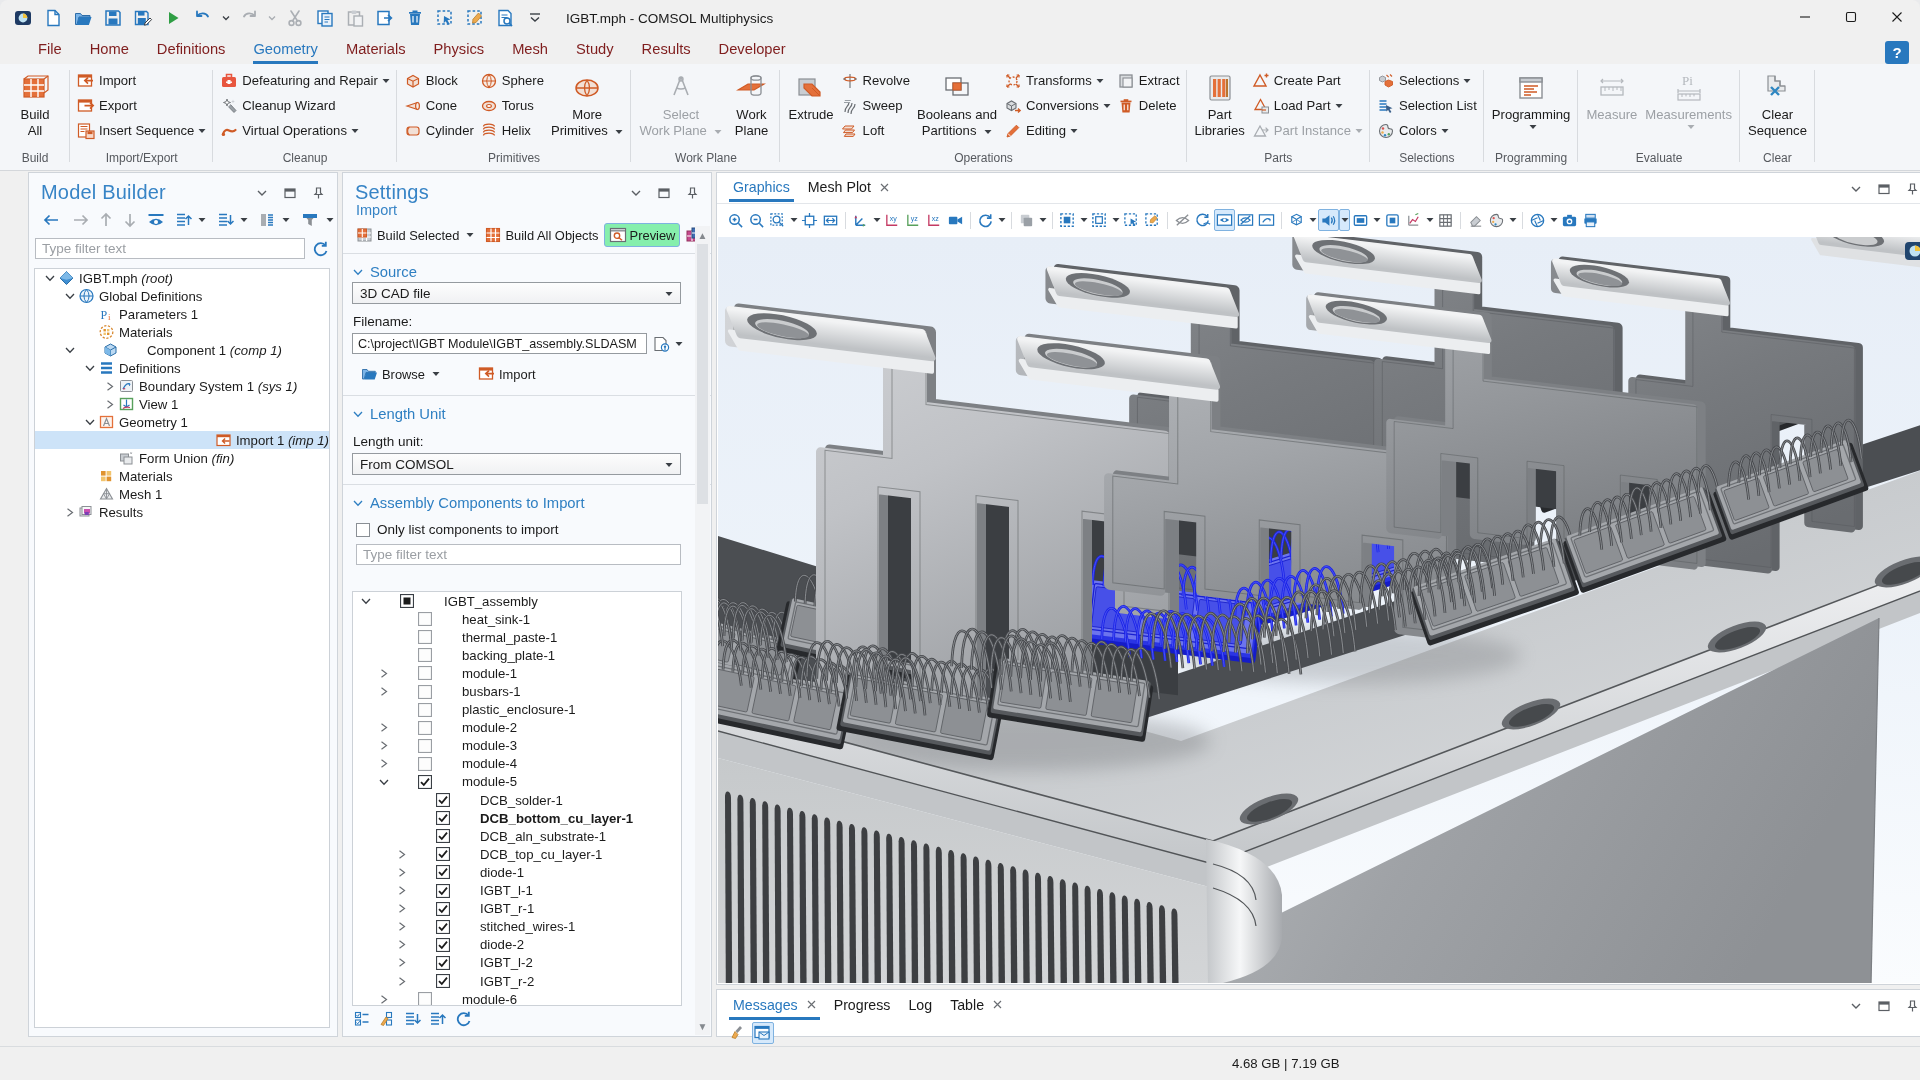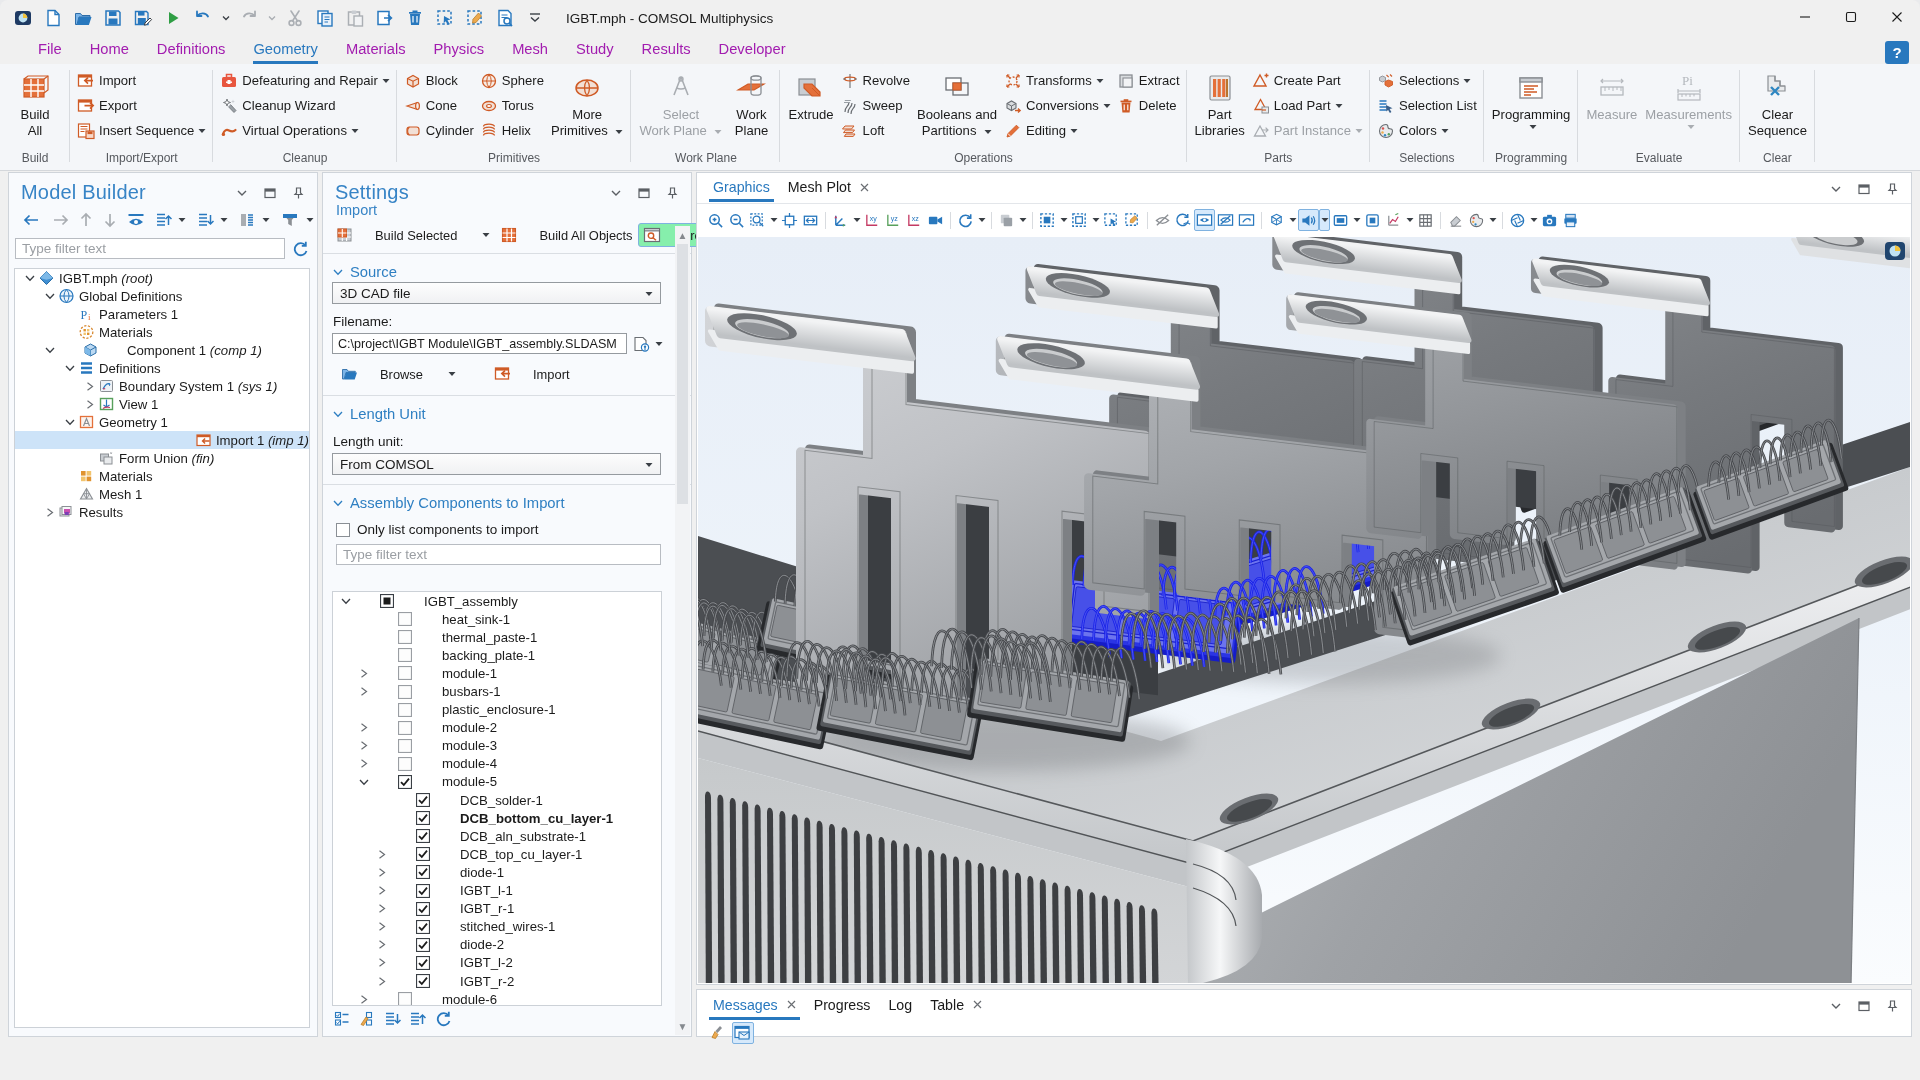--- a/index.html
+++ b/index.html
@@ -12,21 +12,21 @@
 .titlebar { position:absolute; left:0; top:0; right:0; height:36px; display:flex; align-items:center; }
 .qat { display:flex; align-items:center; gap:0; padding-left:8px; }
 .qat .qbtn { width:30px; height:28px; display:flex; align-items:center; justify-content:center; }
 .qat .appicon { width:30px; height:28px; display:flex; align-items:center; justify-content:center; }
 .win-title { margin-left:16px; font-size:13.5px; color:#1a1a1a; }
 .win-controls { position:absolute; right:0; top:0; height:36px; display:flex; }
 .win-controls .wbtn { width:46px; height:34px; display:flex; align-items:center; justify-content:center; }
 
 
 .menubar { position:absolute; left:0; top:36px; right:0; height:28px; display:flex; align-items:center; padding-left:24px; }
-.menu-tab { padding:4px 14px 6px 14px; font-size:14.7px; color:#a21caf; position:relative; }
+.menu-tab { padding:4px 14px 6px 14px; font-size:14.7px; color:#7f1d1d; position:relative; }
 .menu-tab.active { color:#2878be; }
 .menu-tab.active::after { content:""; position:absolute; left:14px; right:14px; bottom:-1px; height:3px; background:#2878be; }
 .help-btn { position:absolute; right:11px; top:41px; width:24px; height:23px; background:#2878be; color:#fff;
   border-radius:3px; display:flex; align-items:center; justify-content:center; font-size:15px; font-weight:bold; }
 
 
 .ribbon { position:absolute; left:0; top:64px; right:0; height:107px; background:#f4f6f9; border-bottom:1px solid #d4d7db; display:flex; }
 .rgroup { display:flex; flex-direction:column; position:relative; padding:4px 4px 0 4px; }
 .rgroup::after { content:""; position:absolute; right:0; top:6px; bottom:8px; width:1px; background:#d8dbdf; }
 .rgroup-body { flex:1; display:flex; align-items:flex-start; }
@@ -35,21 +35,21 @@
 .rbtn-small { display:flex; align-items:center; height:25px; padding:0 3px 0 3px; white-space:nowrap; font-size:13.1px; color:#1b1b1b; border-radius:3px; }
 .rbtn-small .ric { width:18px; height:18px; margin-right:4px; flex:0 0 18px; display:flex; align-items:center; justify-content:center; }
 .rbtn-big { width:auto; min-width:50px; padding:2px 4px; display:flex; flex-direction:column; align-items:center; font-size:13.1px; color:#1b1b1b; text-align:center; line-height:1.22; }
 .rbtn-big .ric { width:30px; height:30px; margin:3px 0 4px 0; display:flex; align-items:center; justify-content:center; }
 .rbtn-big.disabled, .rbtn-small.disabled { color:#9ca0a5; }
 .dd-arrow { display:inline-block; margin-left:4px; }
 .rgroup[data-g="Build"] .rgroup-body { padding:0 6px; }
 
 
 .main { position:absolute; left:0; top:171px; right:0; bottom:34px; }
-.panel { position:absolute; background:#f8fafd; border:1px solid #cfd4da; }
+.panel { position:absolute; background:#f8fafd; border:1px solid #cfd4da;margin-left:20px; }
 .panel-header { display:flex; align-items:center; padding:8px 8px 2px 12px; }
 .panel-title { color:#3784c6; font-size:20px; font-weight:400; letter-spacing:0.2px; flex:1;
   font-family:"Liberation Sans","DejaVu Sans",sans-serif; }
 .panel-icons { display:flex; gap:14px; align-items:center; padding-right:4px; }
 
 #model-builder { left:8px; top:1px; width:310px; bottom:9px; }
 #settings-panel { left:322px; top:1px; width:370px; bottom:9px; }
 #graphics-panel { left:696px; top:1px; width:1216px; height:813px; background:#fff; }
 #messages-panel { left:696px; top:818px; width:1216px; bottom:9px; background:#fff; }
 
@@ -61,21 +61,21 @@
 .tree-box { position:absolute; left:5px; right:7px; top:95px; bottom:8px; background:#fff; border:1px solid #ccd1d7; overflow:hidden; }
 .tree-row { display:flex; align-items:center; height:18px; font-size:13.2px; white-space:nowrap; }
 .tree-row.selected { background:#cde3f8; }
 .tw { width:17px; flex:0 0 17px; display:flex; align-items:center; justify-content:center; }
 .ticon { width:17px; height:16px; flex:0 0 17px; display:flex; align-items:center; justify-content:center; margin-right:4px; }
 .tlabel i { font-style:italic; }
 
 
 .set-subtitle { color:#3784c6; font-size:14.5px; padding:0 0 2px 13px; margin-top:-4px; }
 .set-toolbar { display:flex; align-items:center; padding:3px 2px 6px 8px; gap:0; border-bottom:1px solid #dadee3; }
-.set-tbtn { white-space:nowrap; display:flex; align-items:center; height:24px; padding:2px 4px; font-size:12.9px; gap:21px; border:1px solid transparent; border-radius:3px; }
+.set-tbtn { white-space:nowrap; display:flex; align-items:center; height:24px; padding:2px 4px; font-size:12.9px; gap:3px; border:1px solid transparent; border-radius:3px; }
 .set-tbtn.active { background:#86efac; border-color:#7fb2e0; }
 .sec-header { display:flex; align-items:center; gap:7px; padding:10px 0 2px 10px; color:#2e7fc2; font-size:14.8px; }
 .sec-sep { border-bottom:1px solid #dadee3; margin-top:9px; }
 .f-label { padding:10px 0 4px 10px; font-size:13.5px; }
 .f-select { margin:0 30px 0 9px; height:22px; background:linear-gradient(#fdfdfd,#f0f1f3); border:1px solid #959a9f; display:flex; align-items:center; padding:0 7px; font-size:13.5px; position:relative; }
 .f-select .sel-arrow { position:absolute; right:7px; top:8px; }
 .f-input { margin-left:9px; height:21px; background:#fff; border:1px solid #959a9f; display:flex; align-items:center; padding:0 5px; font-size:12.6px; white-space:nowrap; overflow:hidden; }
 .checkbox-row { display:flex; align-items:center; gap:7px; padding:9px 0 0 13px; font-size:13.5px; }
 .cb { width:14px; height:14px; border:1px solid #8a8f95; background:#fff; position:relative; flex:0 0 14px; }
 .atree-box { position:absolute; left:9px; right:29px; top:418px; bottom:30px; background:#fff; border:1px solid #ccd1d7; overflow:hidden; }
@@ -2851,13 +2851,16 @@
               <rect x="2" y="2.5" width="14" height="11" fill="#fff" stroke="#2878be" stroke-width="1.2"></rect>
               <rect x="2" y="2.5" width="14" height="2.4" fill="#2878be"></rect>
               <rect x="6" y="8" width="10" height="7" fill="#eaf3fb" stroke="#2878be" stroke-width="1.1"></rect>
               <path d="M6 8 l5 3.5 5-3.5" fill="none" stroke="#2878be" stroke-width="1"></path>
             </svg>
           </div>
         </div>
     </div>
   </div>
 
+  <div class="statusbar">
+    <div class="mem">4.68 GB | 7.19 GB</div>
+  </div>
 </div>
 
 </body></html>

